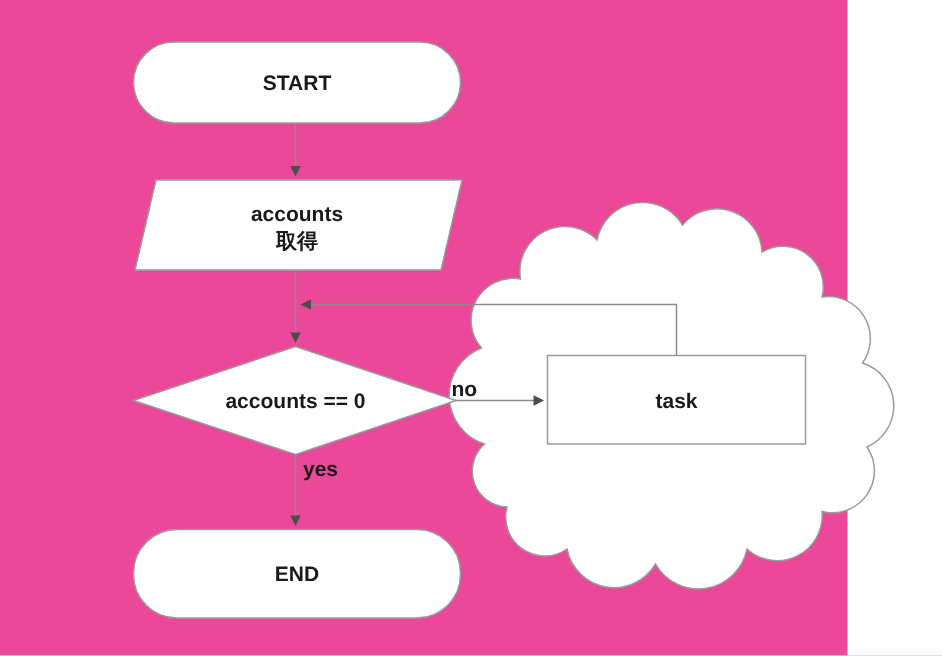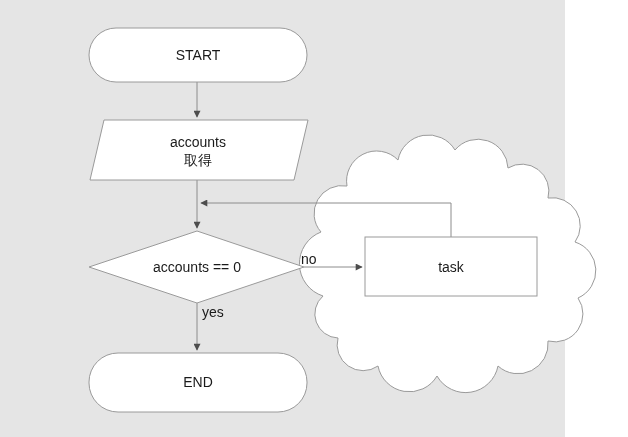--- a/index.html
+++ b/index.html
@@ -8,21 +8,22 @@
     background: #ffffff;
     width: 628px;
     height: 437px;
     overflow: hidden;
     font-family: "Liberation Sans", sans-serif;
   }
   .canvas {
     position: relative;
     width: 565px;
     height: 437px;
-    background: #e5e5e5;
+    background: #ec4899;
+    font-weight: bold;
   }
   svg { display: block; }
   .shape {
     fill: #ffffff;
     stroke: #9a9a9a;
     stroke-width: 1;
   }
   .edge {
     fill: none;
     stroke: #8c8c8c;

